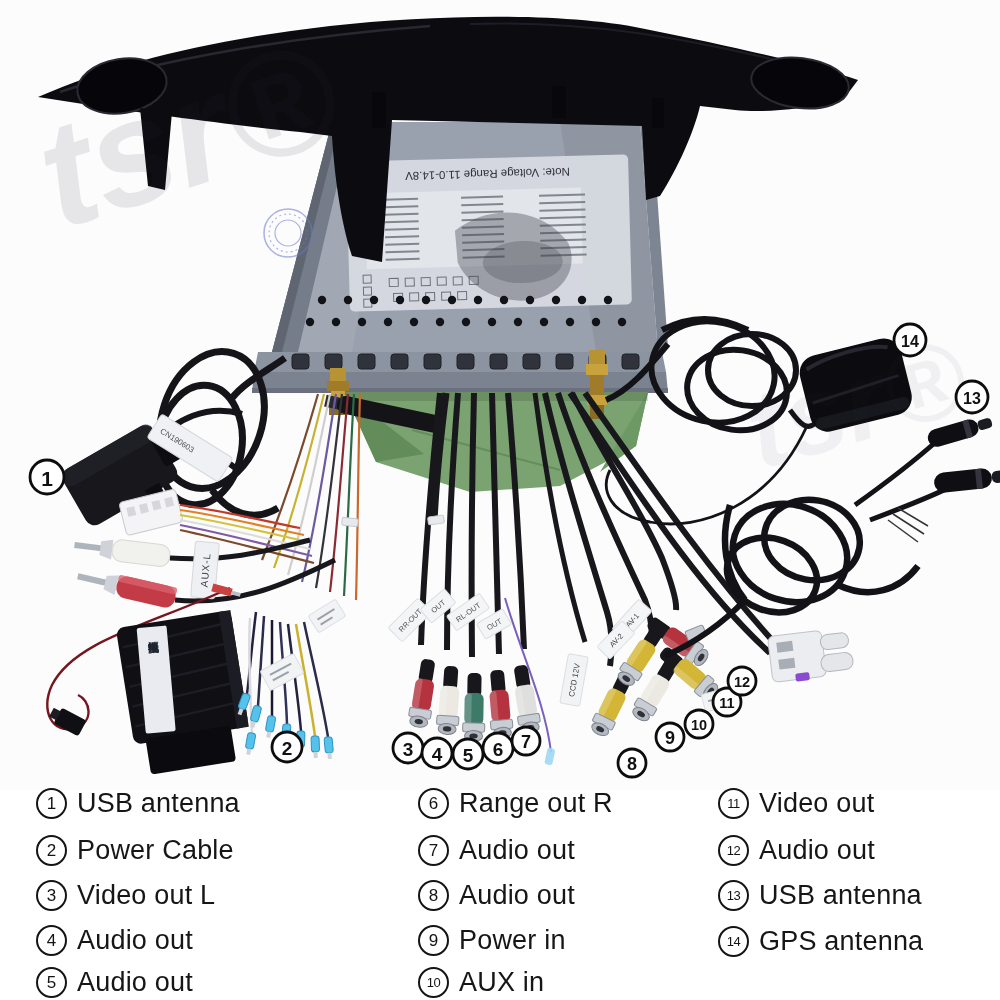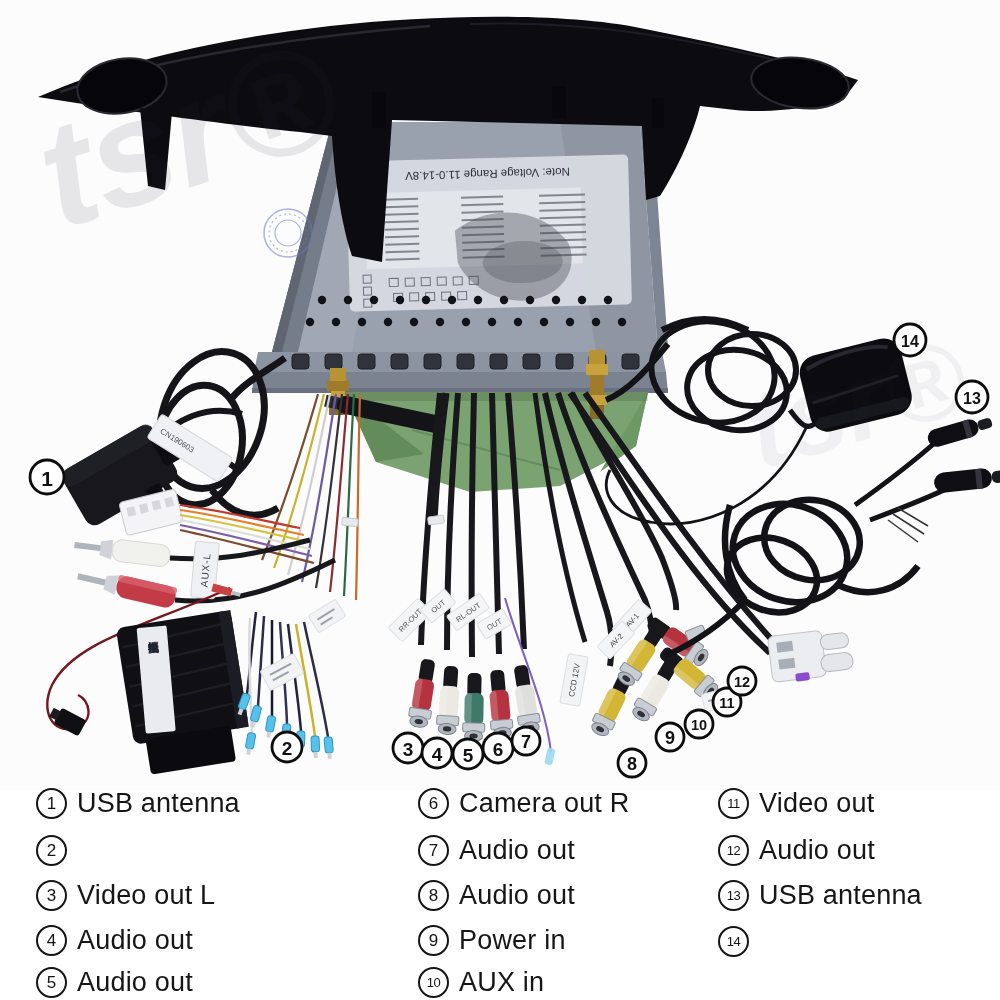--- a/index.html
+++ b/index.html
@@ -513,37 +513,38 @@
 </svg>
 </div>
 
 <div class="legend">
   <div class="lg" style="left:36px;top:8px">
       <span class="cn">1</span>
       <span>USB antenna</span>
     </div>
   <div class="lg" style="left:36px;top:55px">
       <span class="cn">2</span>
+      <span>Power Cable</span>
     </div>
   <div class="lg" style="left:36px;top:100px">
       <span class="cn">3</span>
       <span>Video out L</span>
     </div>
   <div class="lg" style="left:36px;top:145px">
       <span class="cn">4</span>
       <span>Audio out</span>
     </div>
   <div class="lg" style="left:36px;top:187px">
       <span class="cn">5</span>
       <span>Audio out</span>
     </div>
 
   <div class="lg" style="left:418px;top:8px">
       <span class="cn">6</span>
-      <span>Camera out R</span>
+      <span>Range out R</span>
     </div>
   <div class="lg" style="left:418px;top:55px">
       <span class="cn">7</span>
       <span>Audio out</span>
     </div>
   <div class="lg" style="left:418px;top:100px">
       <span class="cn">8</span>
       <span>Audio out</span>
     </div>
   <div class="lg" style="left:418px;top:145px">
@@ -562,14 +563,15 @@
   <div class="lg" style="left:718px;top:55px">
       <span class="cn two">12</span>
       <span>Audio out</span>
     </div>
   <div class="lg" style="left:718px;top:100px">
       <span class="cn two">13</span>
       <span>USB antenna</span>
     </div>
   <div class="lg" style="left:718px;top:146px">
       <span class="cn two">14</span>
+      <span>GPS antenna</span>
     </div>
 </div>
 
 </body></html>

